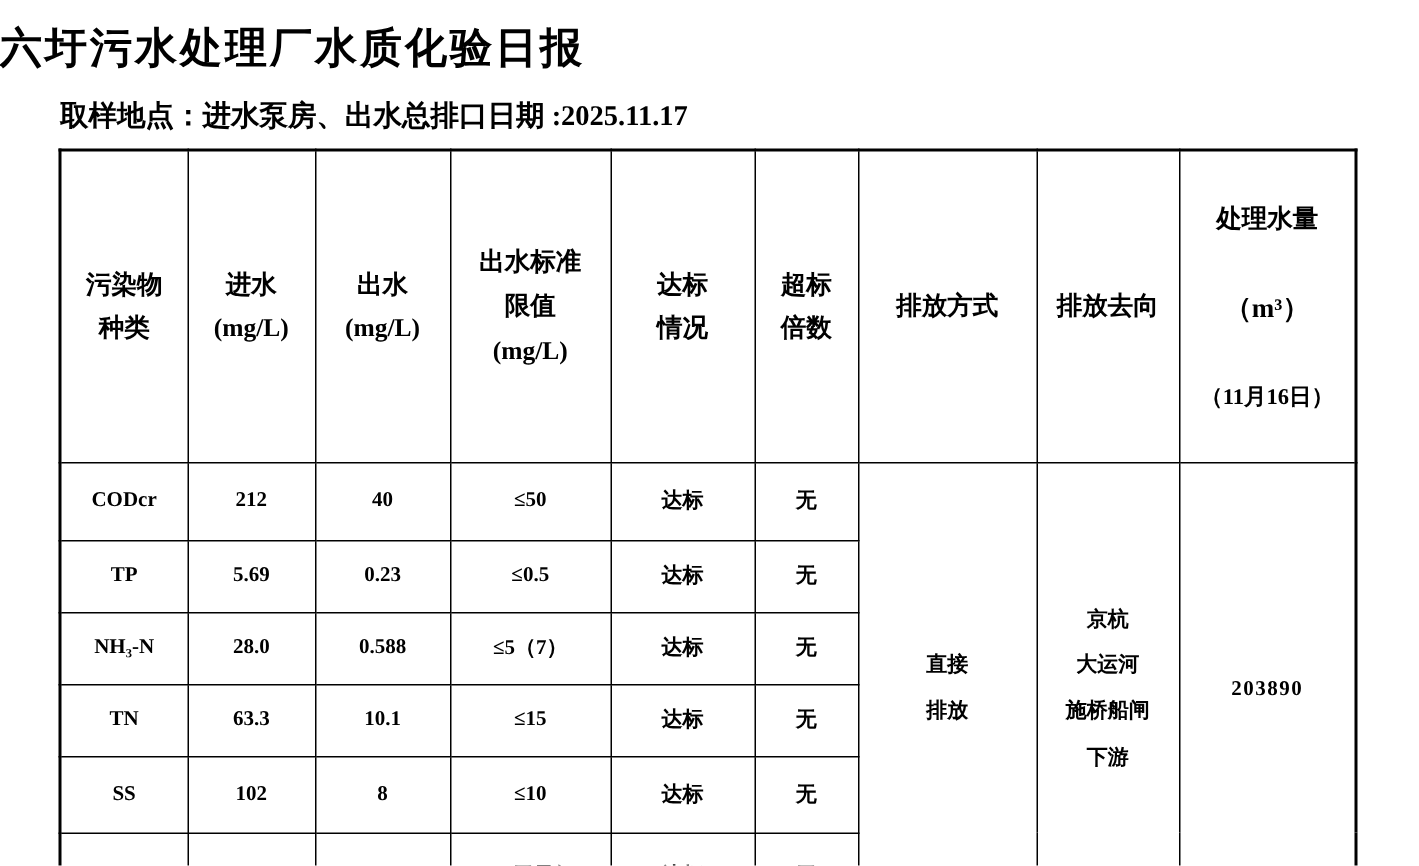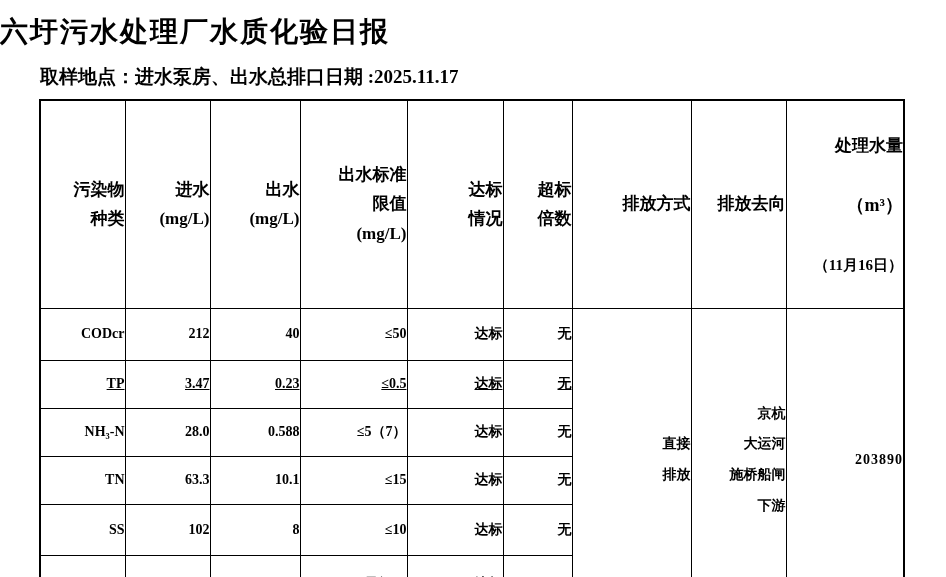--- a/index.html
+++ b/index.html
@@ -27,32 +27,32 @@
   }
   table.report {
     margin: 9px 0 0 39px;
     width: 864px;
     border-collapse: collapse;
     table-layout: fixed;
     border: 2px solid #000;
   }
   table.report th, table.report td {
     border: 1.5px solid #000;
-    text-align: right;
+    text-align: center;
     vertical-align: middle;
     font-weight: bold;
     white-space: pre-line;
     padding: 0;
     overflow: hidden;
   }
   table.report th { font-size: 17px; line-height: 1.75; font-weight: bold; }
   table.report td { font-size: 14px; }
   tr.header-row { height: 112px; }
   tr.r1 { height: 52px; }
-  tr.r2 { height: 48px; text-decoration: underline; }
+  tr.r2 { height: 48px; }
   tr.r3 { height: 48px; }
   tr.r4 { height: 48px; }
   tr.r5 { height: 51px; }
   tr.r6 { height: 58px; }
   td.pollutant { font-size: 17px; }
   th.vol-head { line-height: 1.6; }
   .vol-line1 { font-size: 17px; display: block; }
   .vol-line2 { font-size: 18px; display: block; }
   .vol-line3 { font-size: 15px; display: block; }
   td.merged {
@@ -122,21 +122,21 @@
 排放</td>
       <td class="merged" rowspan="6">京杭
 大运河
 施桥船闸
 下游</td>
       <td class="volume" rowspan="6">203890</td>
     </tr>
 
     <tr class="r2">
       <td class="pollutant">TP</td>
-      <td>3.47</td>
+      <td>5.69</td>
       <td>0.23</td>
       <td>≤0.5</td>
       <td>达标</td>
       <td>无</td>
     </tr>
 
     <tr class="r3">
       <td class="pollutant">NH₃-N</td>
       <td>28.0</td>
       <td>0.588</td>

